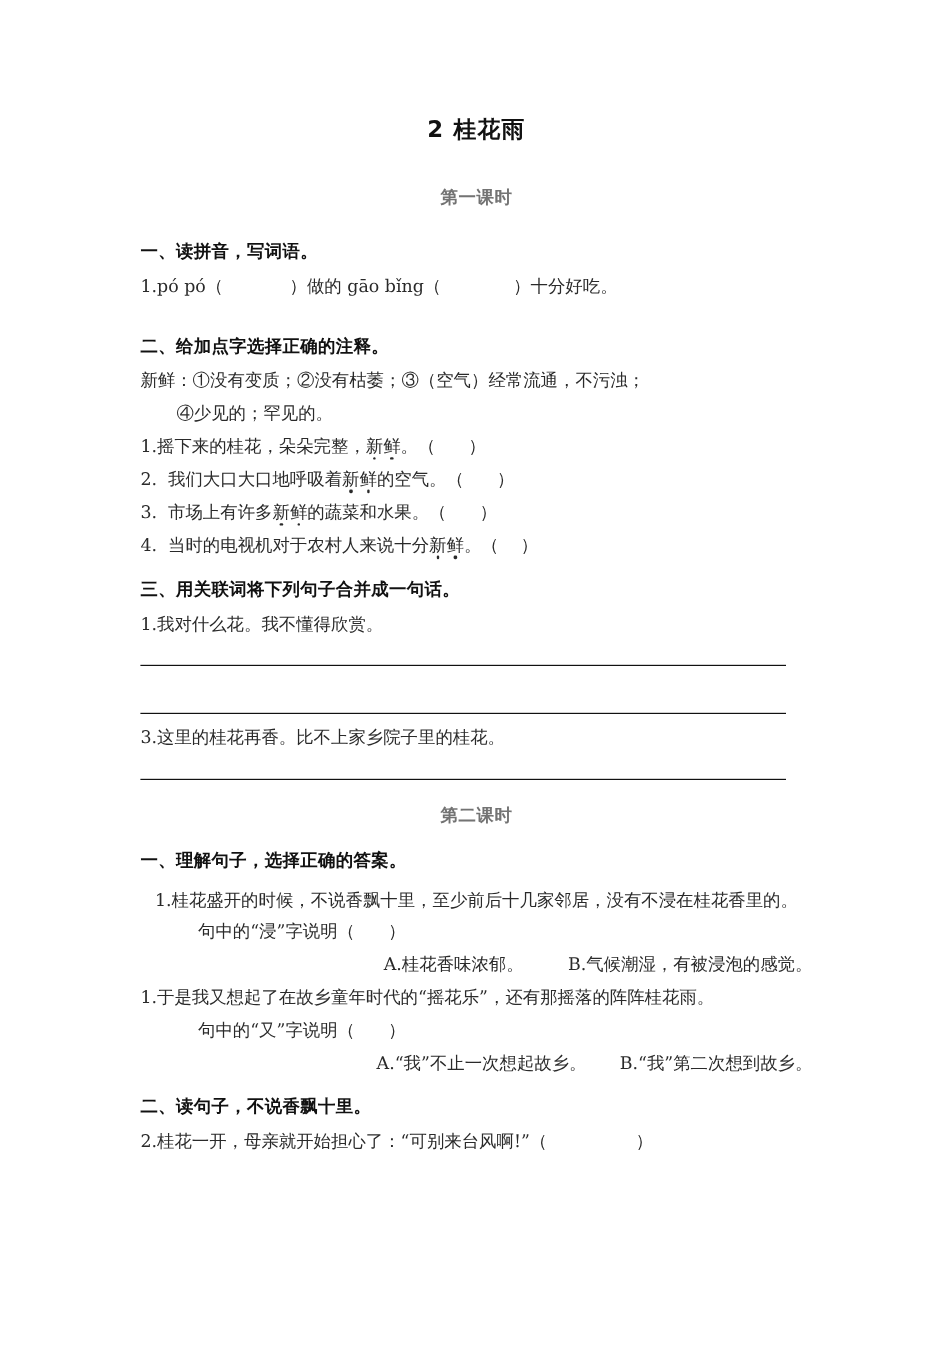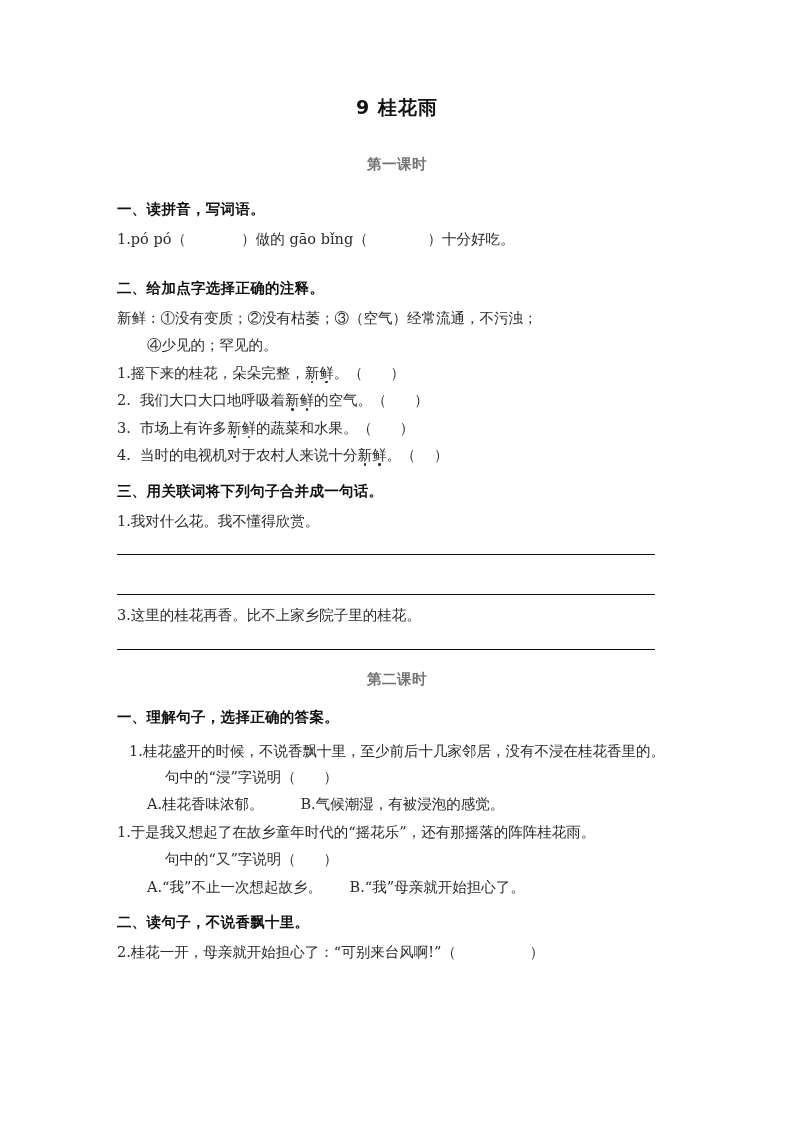--- a/index.html
+++ b/index.html
@@ -57,21 +57,21 @@
 
   .q-line {
     font-size: 14.5px;
     line-height: 1.0;
     margin: 0;
     color: #2a2a2a;
     white-space: pre-wrap;
   }
   .q-line.wrap { white-space: normal; line-height: 1.55; text-align: center; }
 
-  .indent-1 { padding-left: 30px; }
+  .indent-1 { padding-left: 30px; text-align: right; }
   .indent-2 { padding-left: 48px; }
   .indent-3 { padding-left: 30px; }
 
   .spacer-lg { height: 26px; }
   .spacer-md { height: 19px; }
   .spacer-sm { height: 13px; }
   .spacer-xs { height: 8px; }
 
   .answer-rule {
     width: 538px;
@@ -96,21 +96,21 @@
     border-radius: 50%;
     background: #2a2a2a;
   }
 </style>
 </head>
 <body>
 
 <div class="page">
   <div class="content">
 
-    <div class="doc-title">9 桂花雨</div>
+    <div class="doc-title">2 桂花雨</div>
 
     <div class="lesson-heading first">第一课时</div>
 
     <div class="spacer-lg"></div>
 
     <div class="section-heading">一、读拼音，写词语。</div>
     <div class="spacer-sm"></div>
     <div class="q-line">1.pó pó（            ）做的 gāo bǐng（             ）十分好吃。</div>
     <div class="spacer-sm"></div>
 
@@ -154,21 +154,21 @@
     <div class="q-line wrap">1.桂花盛开的时候，不说香飘十里，至少前后十几家邻居，没有不浸在桂花香里的。</div>
     <div class="spacer-xs"></div>
     <div class="q-line indent-2">句中的“浸”字说明（      ）</div>
     <div class="spacer-sm"></div>
     <div class="q-line indent-1">A.桂花香味浓郁。        B.气候潮湿，有被浸泡的感觉。</div>
     <div class="spacer-sm"></div>
     <div class="q-line">1.于是我又想起了在故乡童年时代的“摇花乐”，还有那摇落的阵阵桂花雨。</div>
     <div class="spacer-sm"></div>
     <div class="q-line indent-2">句中的“又”字说明（      ）</div>
     <div class="spacer-sm"></div>
-    <div class="q-line indent-1">A.“我”不止一次想起故乡。      B.“我”母亲就开始担心了。</div>
+    <div class="q-line indent-1">A.“我”不止一次想起故乡。      B.“我”第二次想到故乡。</div>
 
     <div class="spacer-md"></div>
 
     <div class="section-heading">二、读句子，不说香飘十里。</div>
     <div class="spacer-sm"></div>
     <div class="q-line">2.桂花一开，母亲就开始担心了：“可别来台风啊!”（                ）</div>
 
   </div>
 </div>
 

